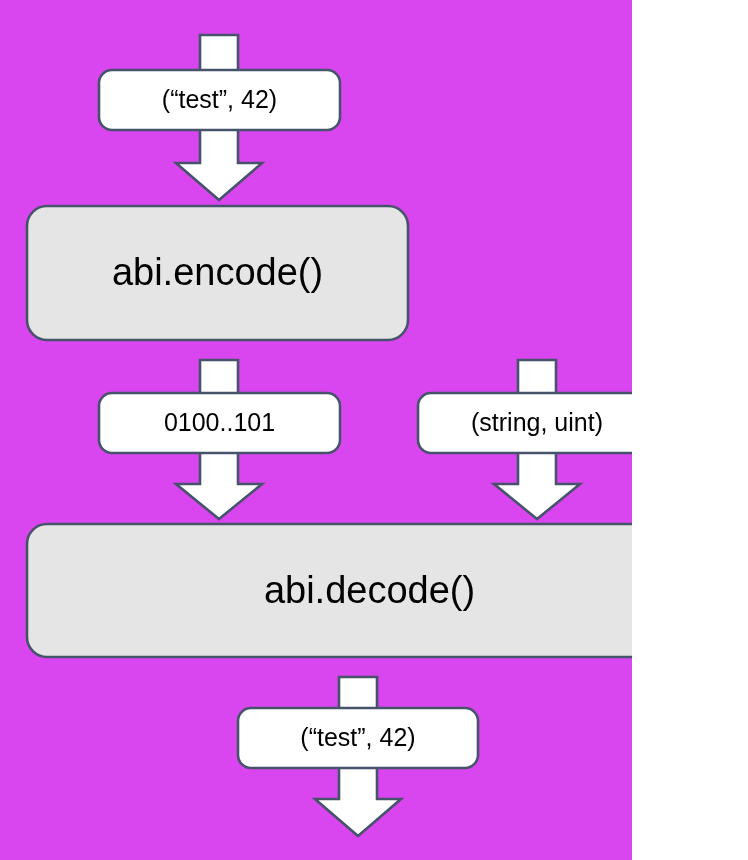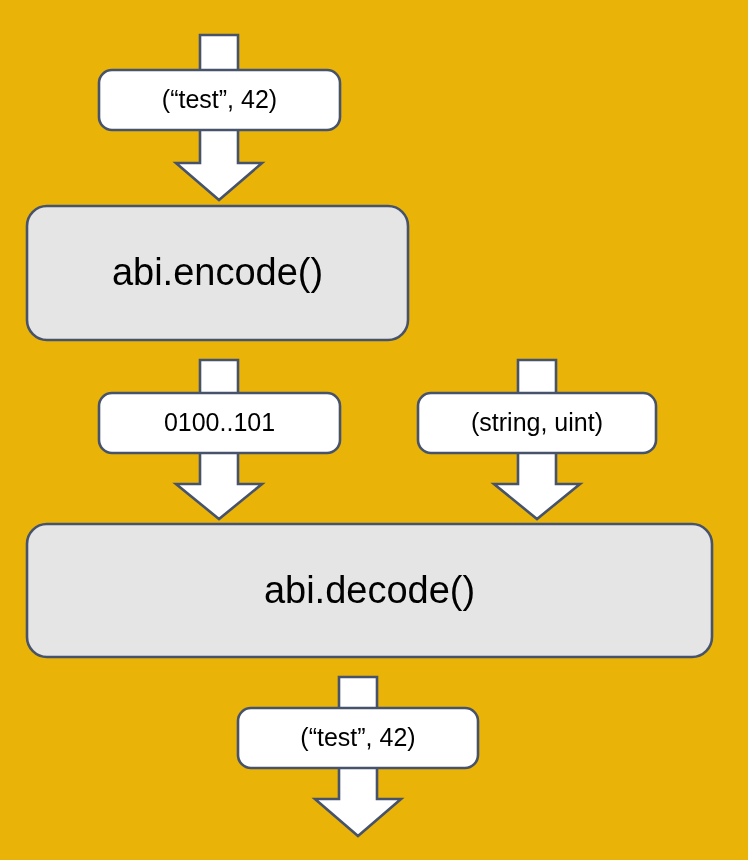--- a/index.html
+++ b/index.html
@@ -5,23 +5,23 @@
   html, body {
     margin: 0;
     padding: 0;
     background: #ffffff;
   }
   body {
     font-family: "Liberation Sans", sans-serif;
   }
   #canvas {
     position: relative;
-    width: 748px;
+    width: 632px;
     height: 860px;
-    background: #eab308;
+    background: #d946ef;
     overflow: hidden;
   }
   #canvas svg.diagram {
     position: absolute;
     left: 0;
     top: 0;
     width: 748px;
     height: 860px;
   }
   .node-label {

